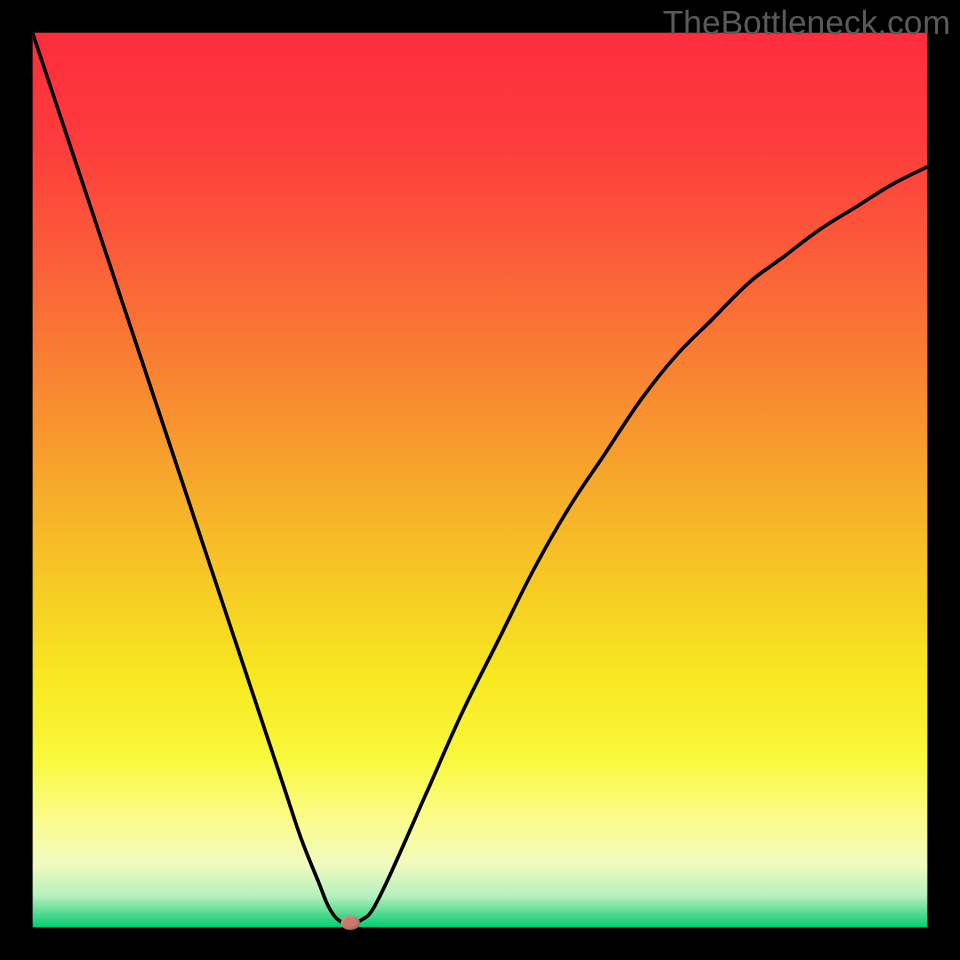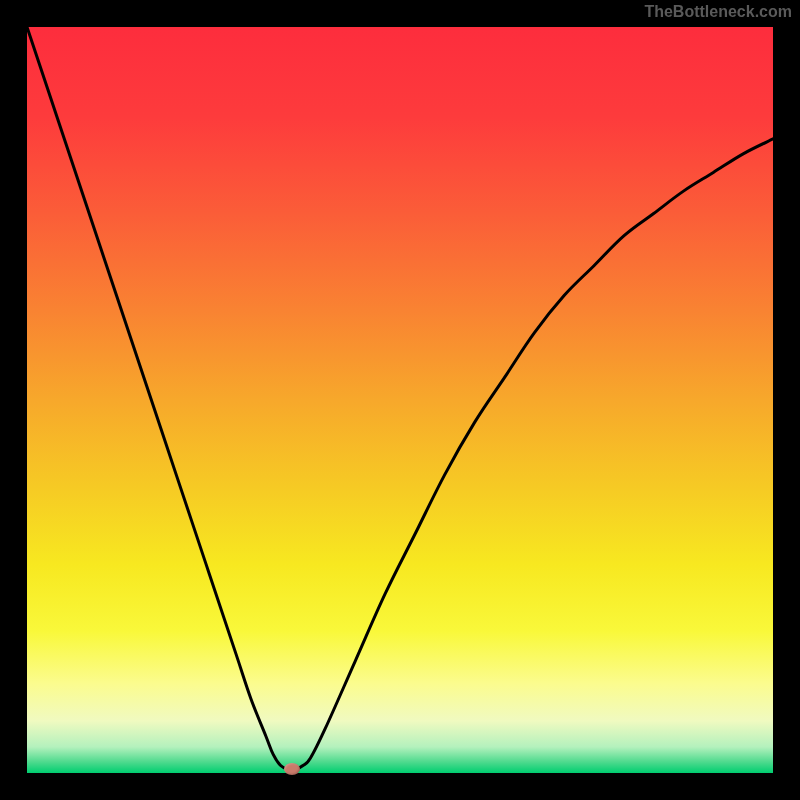--- a/index.html
+++ b/index.html
@@ -9,22 +9,22 @@
     height: 800px;
     background: #000;
     font-family: Arial, sans-serif;
     position: relative;
   }
   .watermark {
     position: absolute;
     top: 3px;
     right: 8px;
     color: #5a5a5a;
-    font-size: 16px;
-    font-weight: 700;
+    font-size: 28px;
+    font-weight: 400;
     z-index: 10;
   }
   .plot-frame {
     position: absolute;
     left: 27px;
     top: 27px;
     width: 746px;
     height: 746px;
     background: #000;
   }

